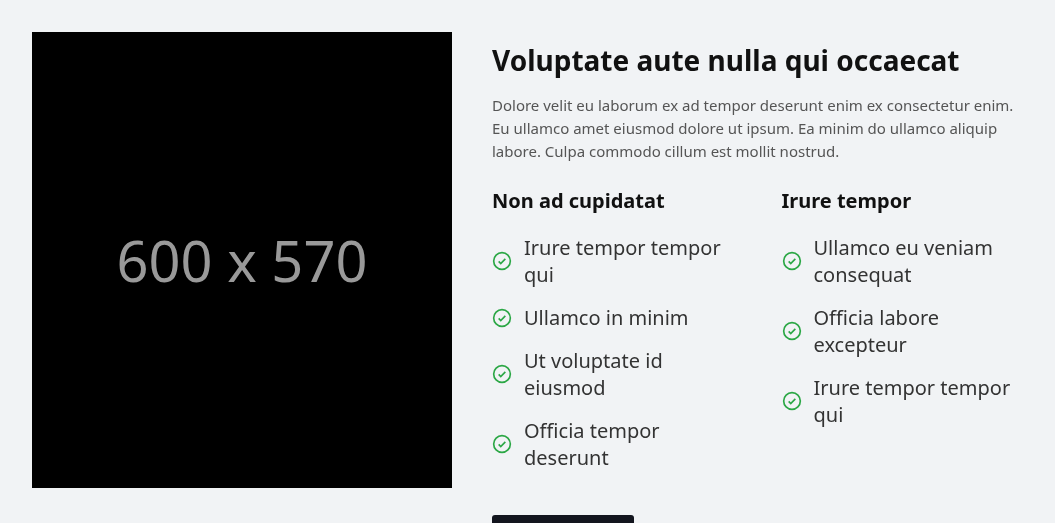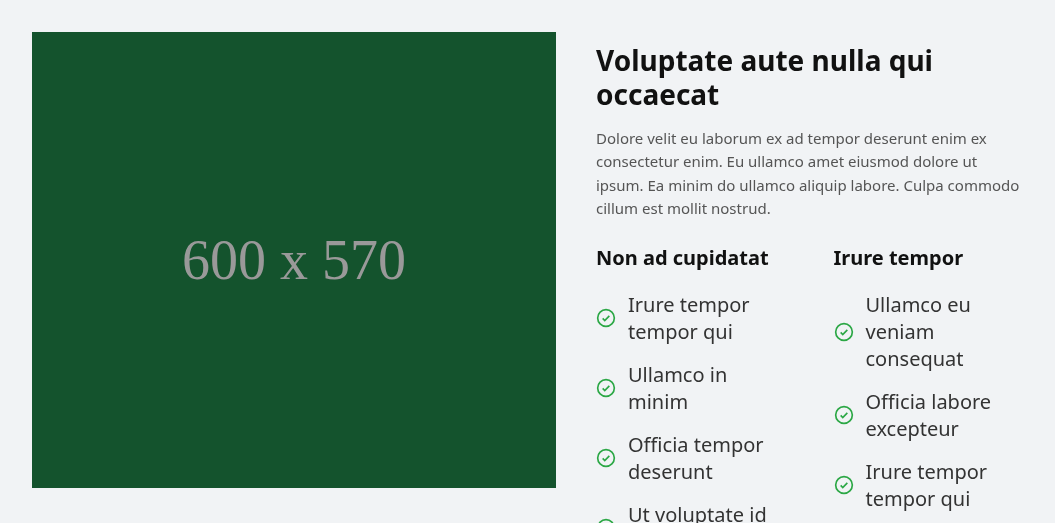--- a/index.html
+++ b/index.html
@@ -13,28 +13,27 @@
       padding: 32px;
       color: #212529;
     }
     .container {
       display: flex;
       gap: 40px;
       max-width: 1000px;
       align-items: flex-start;
     }
     .image-placeholder {
-      width: 524px;
+      width: 420px;
       height: 456px;
-      background: #14532d;
+      background: #000000;
       display: flex;
       align-items: center;
       justify-content: center;
       flex-shrink: 0;
-      font-family: Liberation Serif, serif;
     }
     .image-placeholder-text {
       font-size: 56px;
       color: #999999;
       font-weight: 400;
     }
     .content {
       flex: 1;
       padding-top: 12px;
     }
@@ -127,30 +126,30 @@
             </span>
             <span>Ullamco in minim</span>
           </li>
           <li class="feature-item">
             <span class="check-icon">
               <svg viewBox="0 0 24 24" width="20" height="20" fill="none" stroke="#2ba745" stroke-width="2">
                   <circle cx="12" cy="12" r="10"></circle>
                   <path d="M8 12.5l2.5 2.5L16 9.5"></path>
                 </svg>
             </span>
-            <span>Officia tempor deserunt</span>
+            <span>Ut voluptate id eiusmod</span>
           </li>
           <li class="feature-item">
             <span class="check-icon">
               <svg viewBox="0 0 24 24" width="20" height="20" fill="none" stroke="#2ba745" stroke-width="2">
                   <circle cx="12" cy="12" r="10"></circle>
                   <path d="M8 12.5l2.5 2.5L16 9.5"></path>
                 </svg>
             </span>
-            <span>Ut voluptate id eiusmod</span>
+            <span>Officia tempor deserunt</span>
           </li>
         </ul>
       </div>
       <div class="column">
         <h3 class="column-heading">Irure tempor</h3>
         <ul class="feature-list">
           <li class="feature-item">
             <span class="check-icon">
               <svg viewBox="0 0 24 24" width="20" height="20" fill="none" stroke="#2ba745" stroke-width="2">
                   <circle cx="12" cy="12" r="10"></circle>

